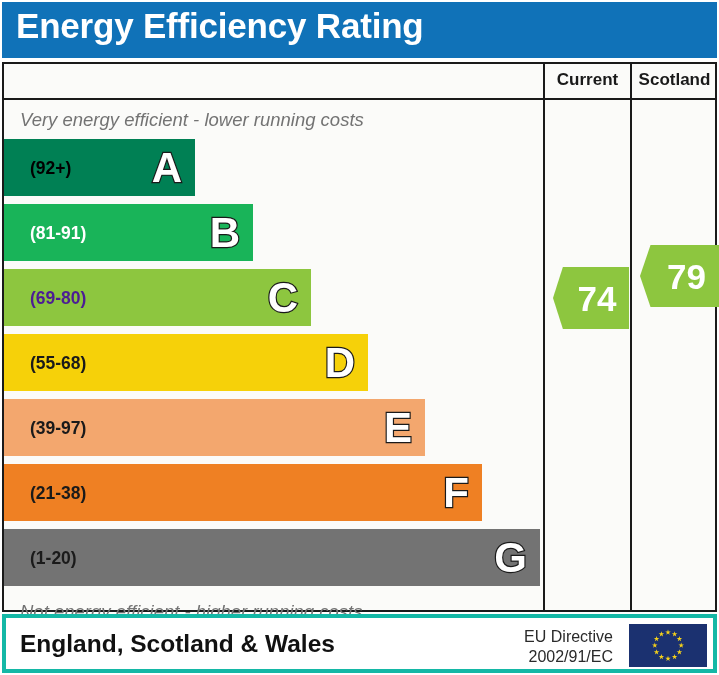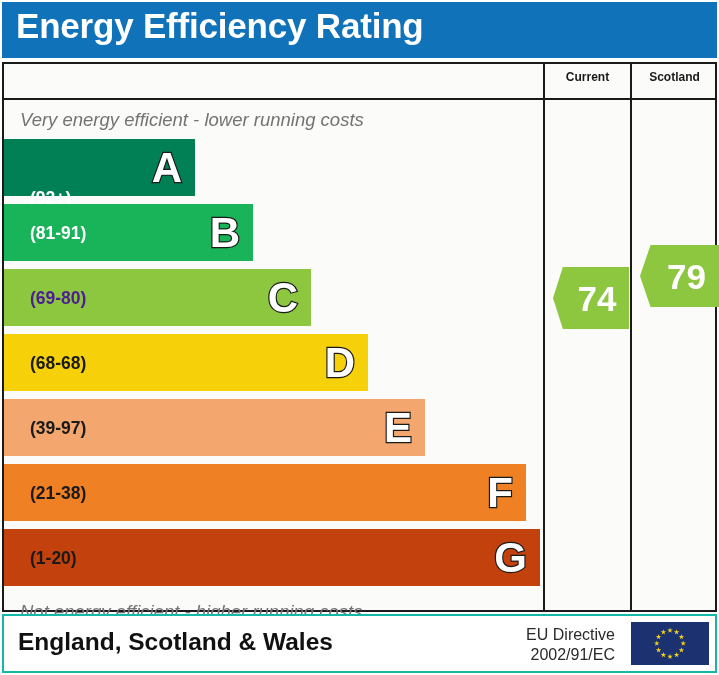--- a/index.html
+++ b/index.html
@@ -80,21 +80,21 @@
     position: absolute;
     left: 0;
     top: 34px;
     width: 100%;
     height: 2px;
     background: #1a1a1a;
   }
   .col-head {
     position: absolute;
     top: 6px;
-    font-size: 12px;
+    font-size: 17px;
     font-weight: bold;
     color: #1a1a1a;
     text-align: center;
   }
   .col-head.current { left: 541px; width: 85px; }
   .col-head.potential { left: 628px; width: 85px; }
 
   
   .caption {
     position: absolute;
@@ -159,21 +159,21 @@
     line-height: 1;
   }
 
   
   .footer {
     position: absolute;
     left: 2px;
     top: 614px;
     width: 715px;
     height: 59px;
-    border: 2px solid #14b8a6;
+    border: 4px solid #14b8a6;
     box-sizing: border-box;
     background: #ffffff;
   }
   .footer-region {
     position: absolute;
     left: 14px;
     top: 12px;
     font-size: 24.5px;
     font-weight: bold;
     color: #111111;
@@ -216,44 +216,44 @@
       <div class="col-head current">Current</div>
       <div class="col-head potential">Scotland</div>
     </div>
     <div class="header-sep"></div>
 
     <div class="caption top">Very energy efficient - lower running costs</div>
     <div class="caption bottom">Not energy efficient - higher running costs</div>
 
     <div class="bands" id="bands-container">
         <div class="band" style="top: 75px; width: 191px; background: rgb(0, 128, 84);">
-          <span class="band-range" style="color: #ffffff; margin-top: 30px;">(92+)</span>
+          <span class="band-range" style="color: #000000;">(92+)</span>
           <span class="band-letter">A</span>
         </div>
         <div class="band" style="top: 140px; width: 249px; background: rgb(25, 180, 89);">
           <span class="band-range" style="color: rgb(255, 255, 255);">(81-91)</span>
           <span class="band-letter">B</span>
         </div>
         <div class="band" style="top: 205px; width: 307px; background: rgb(141, 198, 63);">
           <span class="band-range" style="color: #4c1d95;">(69-80)</span>
           <span class="band-letter">C</span>
         </div>
         <div class="band" style="top: 270px; width: 364px; background: rgb(246, 209, 9);">
-          <span class="band-range" style="color: rgb(26, 26, 26);">(68-68)</span>
+          <span class="band-range" style="color: rgb(26, 26, 26);">(55-68)</span>
           <span class="band-letter">D</span>
         </div>
         <div class="band" style="top: 335px; width: 421px; background: rgb(243, 167, 110);">
           <span class="band-range" style="color: rgb(26, 26, 26);">(39-97)</span>
           <span class="band-letter">E</span>
         </div>
-        <div class="band" style="top: 400px; width: 478px; background: rgb(239, 128, 35); padding-left: 44px;">
+        <div class="band" style="top: 400px; width: 478px; background: rgb(239, 128, 35);">
           <span class="band-range" style="color: rgb(26, 26, 26);">(21-38)</span>
           <span class="band-letter">F</span>
         </div>
-        <div class="band" style="top: 465px; width: 536px; background: #c2410c;">
+        <div class="band" style="top: 465px; width: 536px; background: #737373;">
           <span class="band-range" style="color: rgb(26, 26, 26);">(1-20)</span>
           <span class="band-letter">G</span>
         </div>
       </div>
 
     <div id="ratings-container">
         <div class="rating-arrow" style="left: 549px; top: 203px; width: 76px; background: rgb(141, 198, 63);">
           <span class="rating-value">74</span>
         </div>
         <div class="rating-arrow" style="left: 636px; top: 181px; width: 81px; background: rgb(141, 198, 63);">

